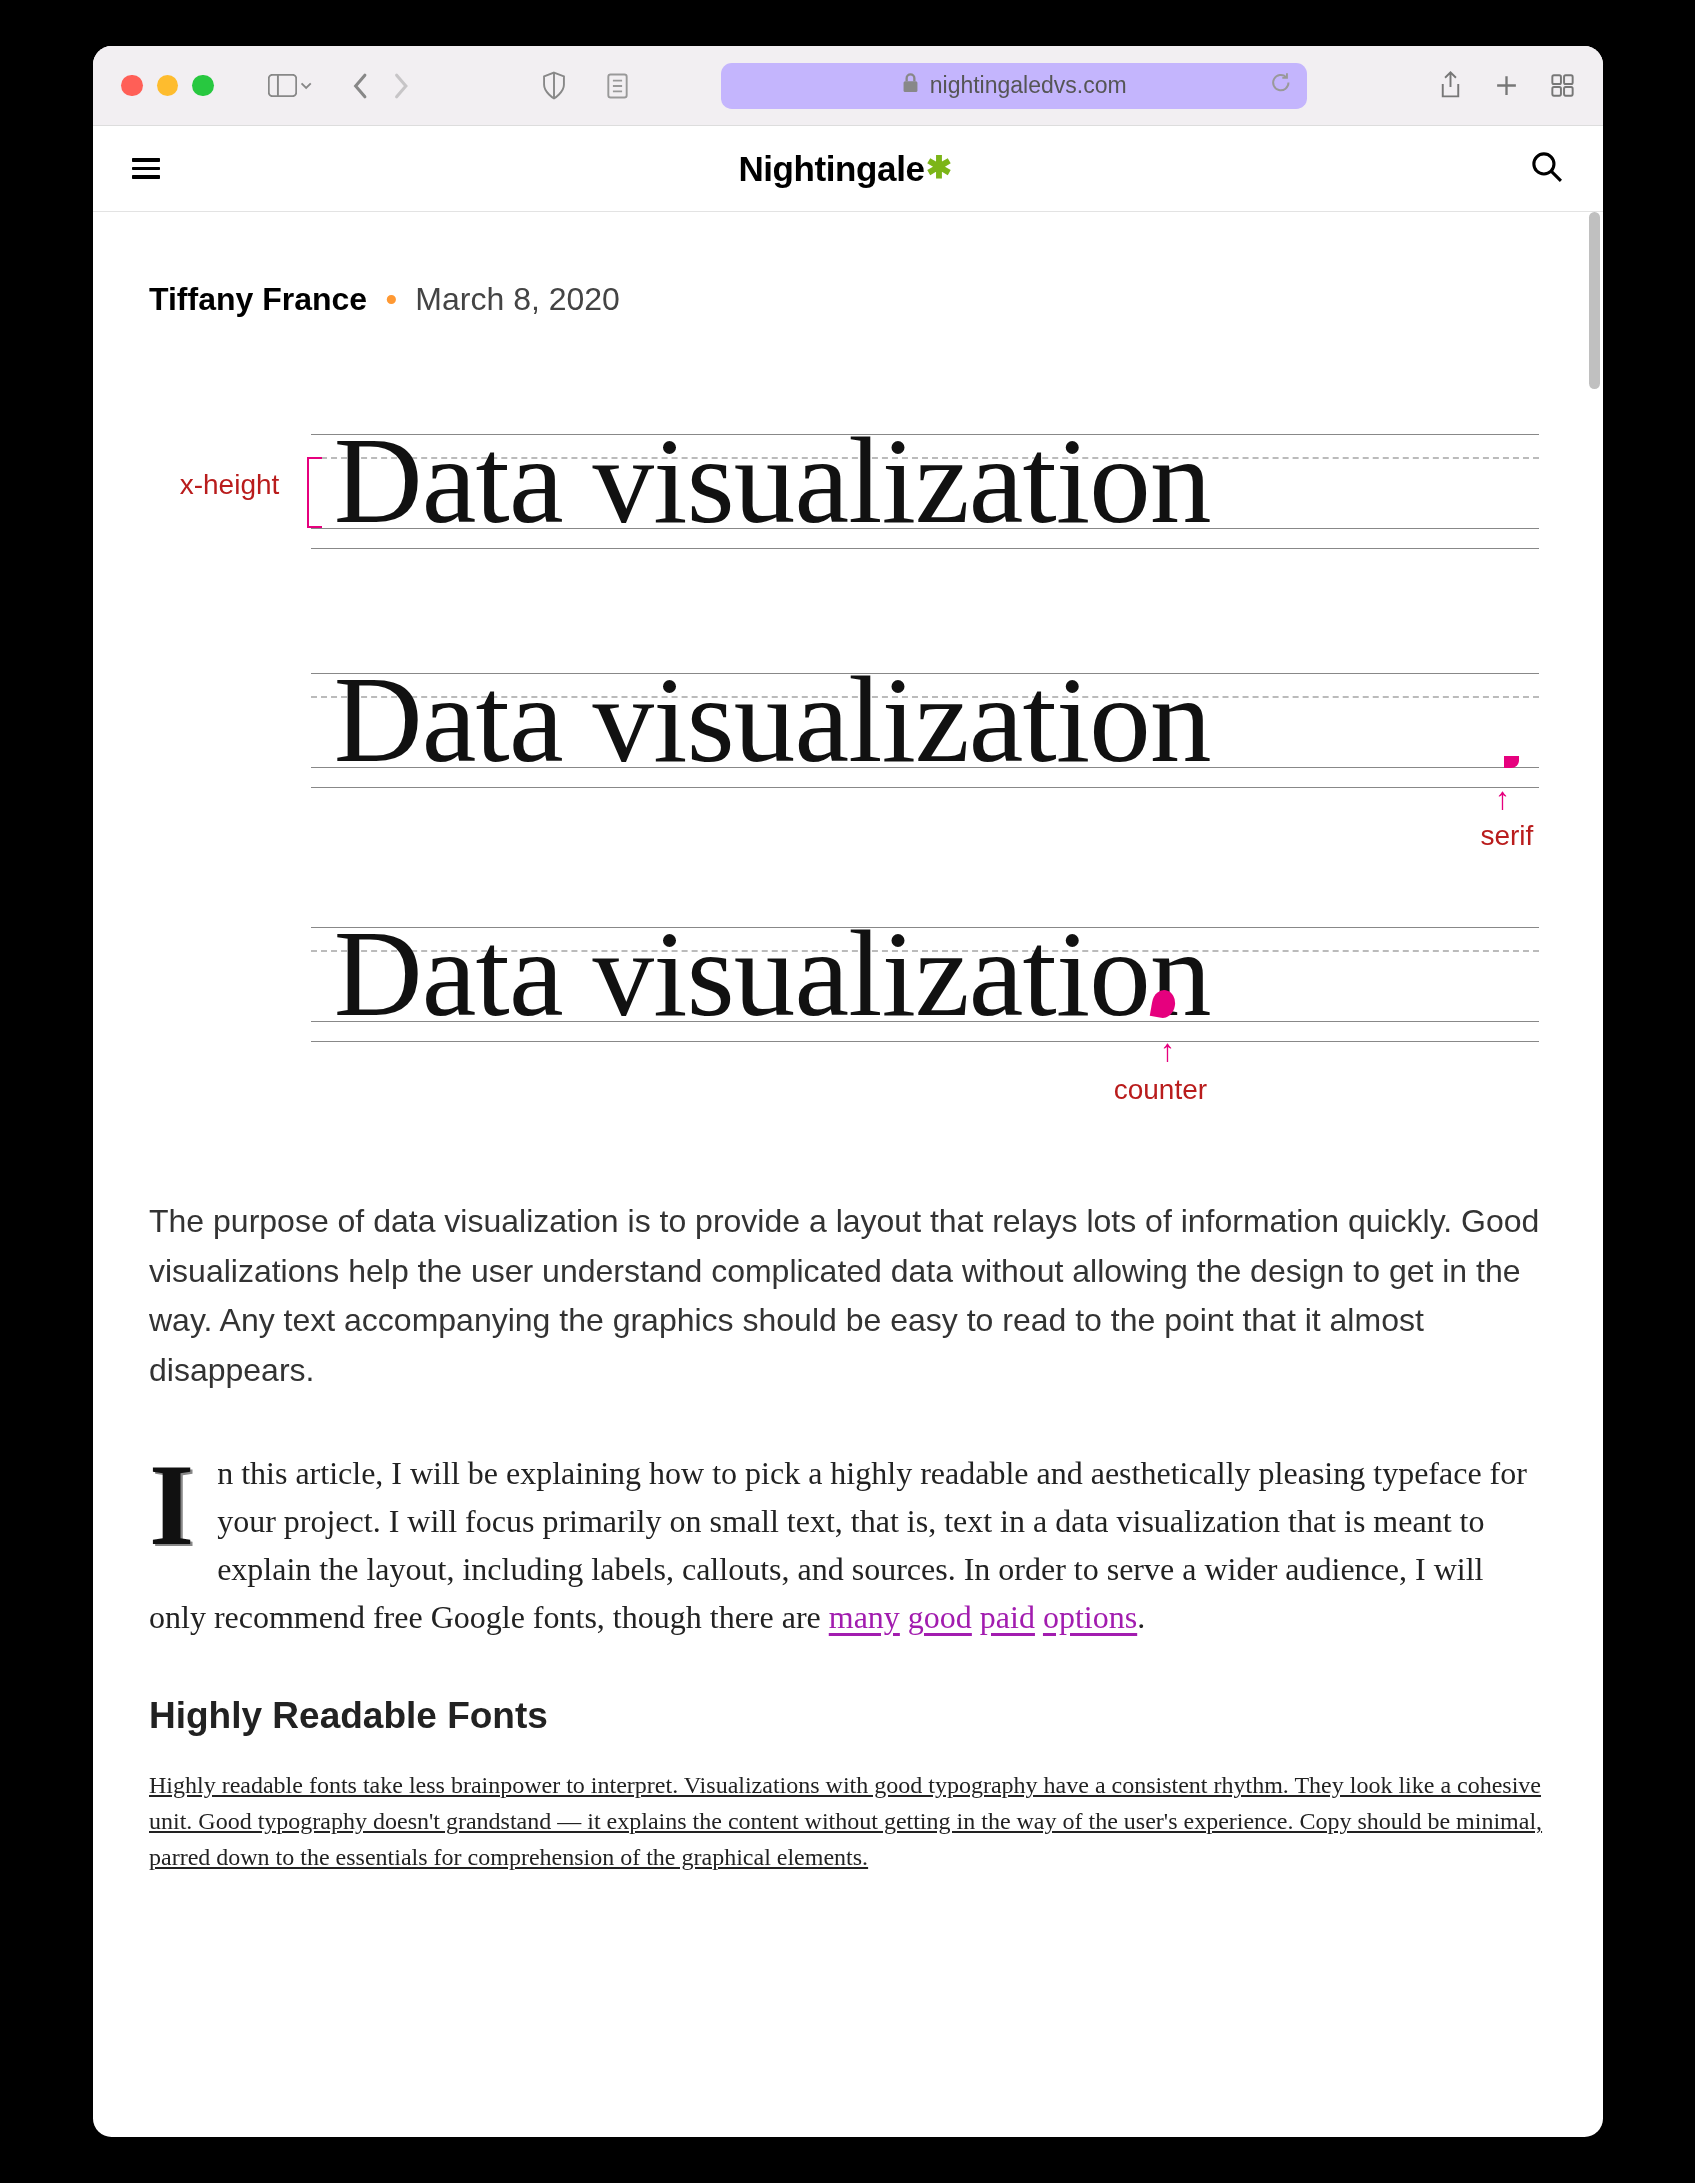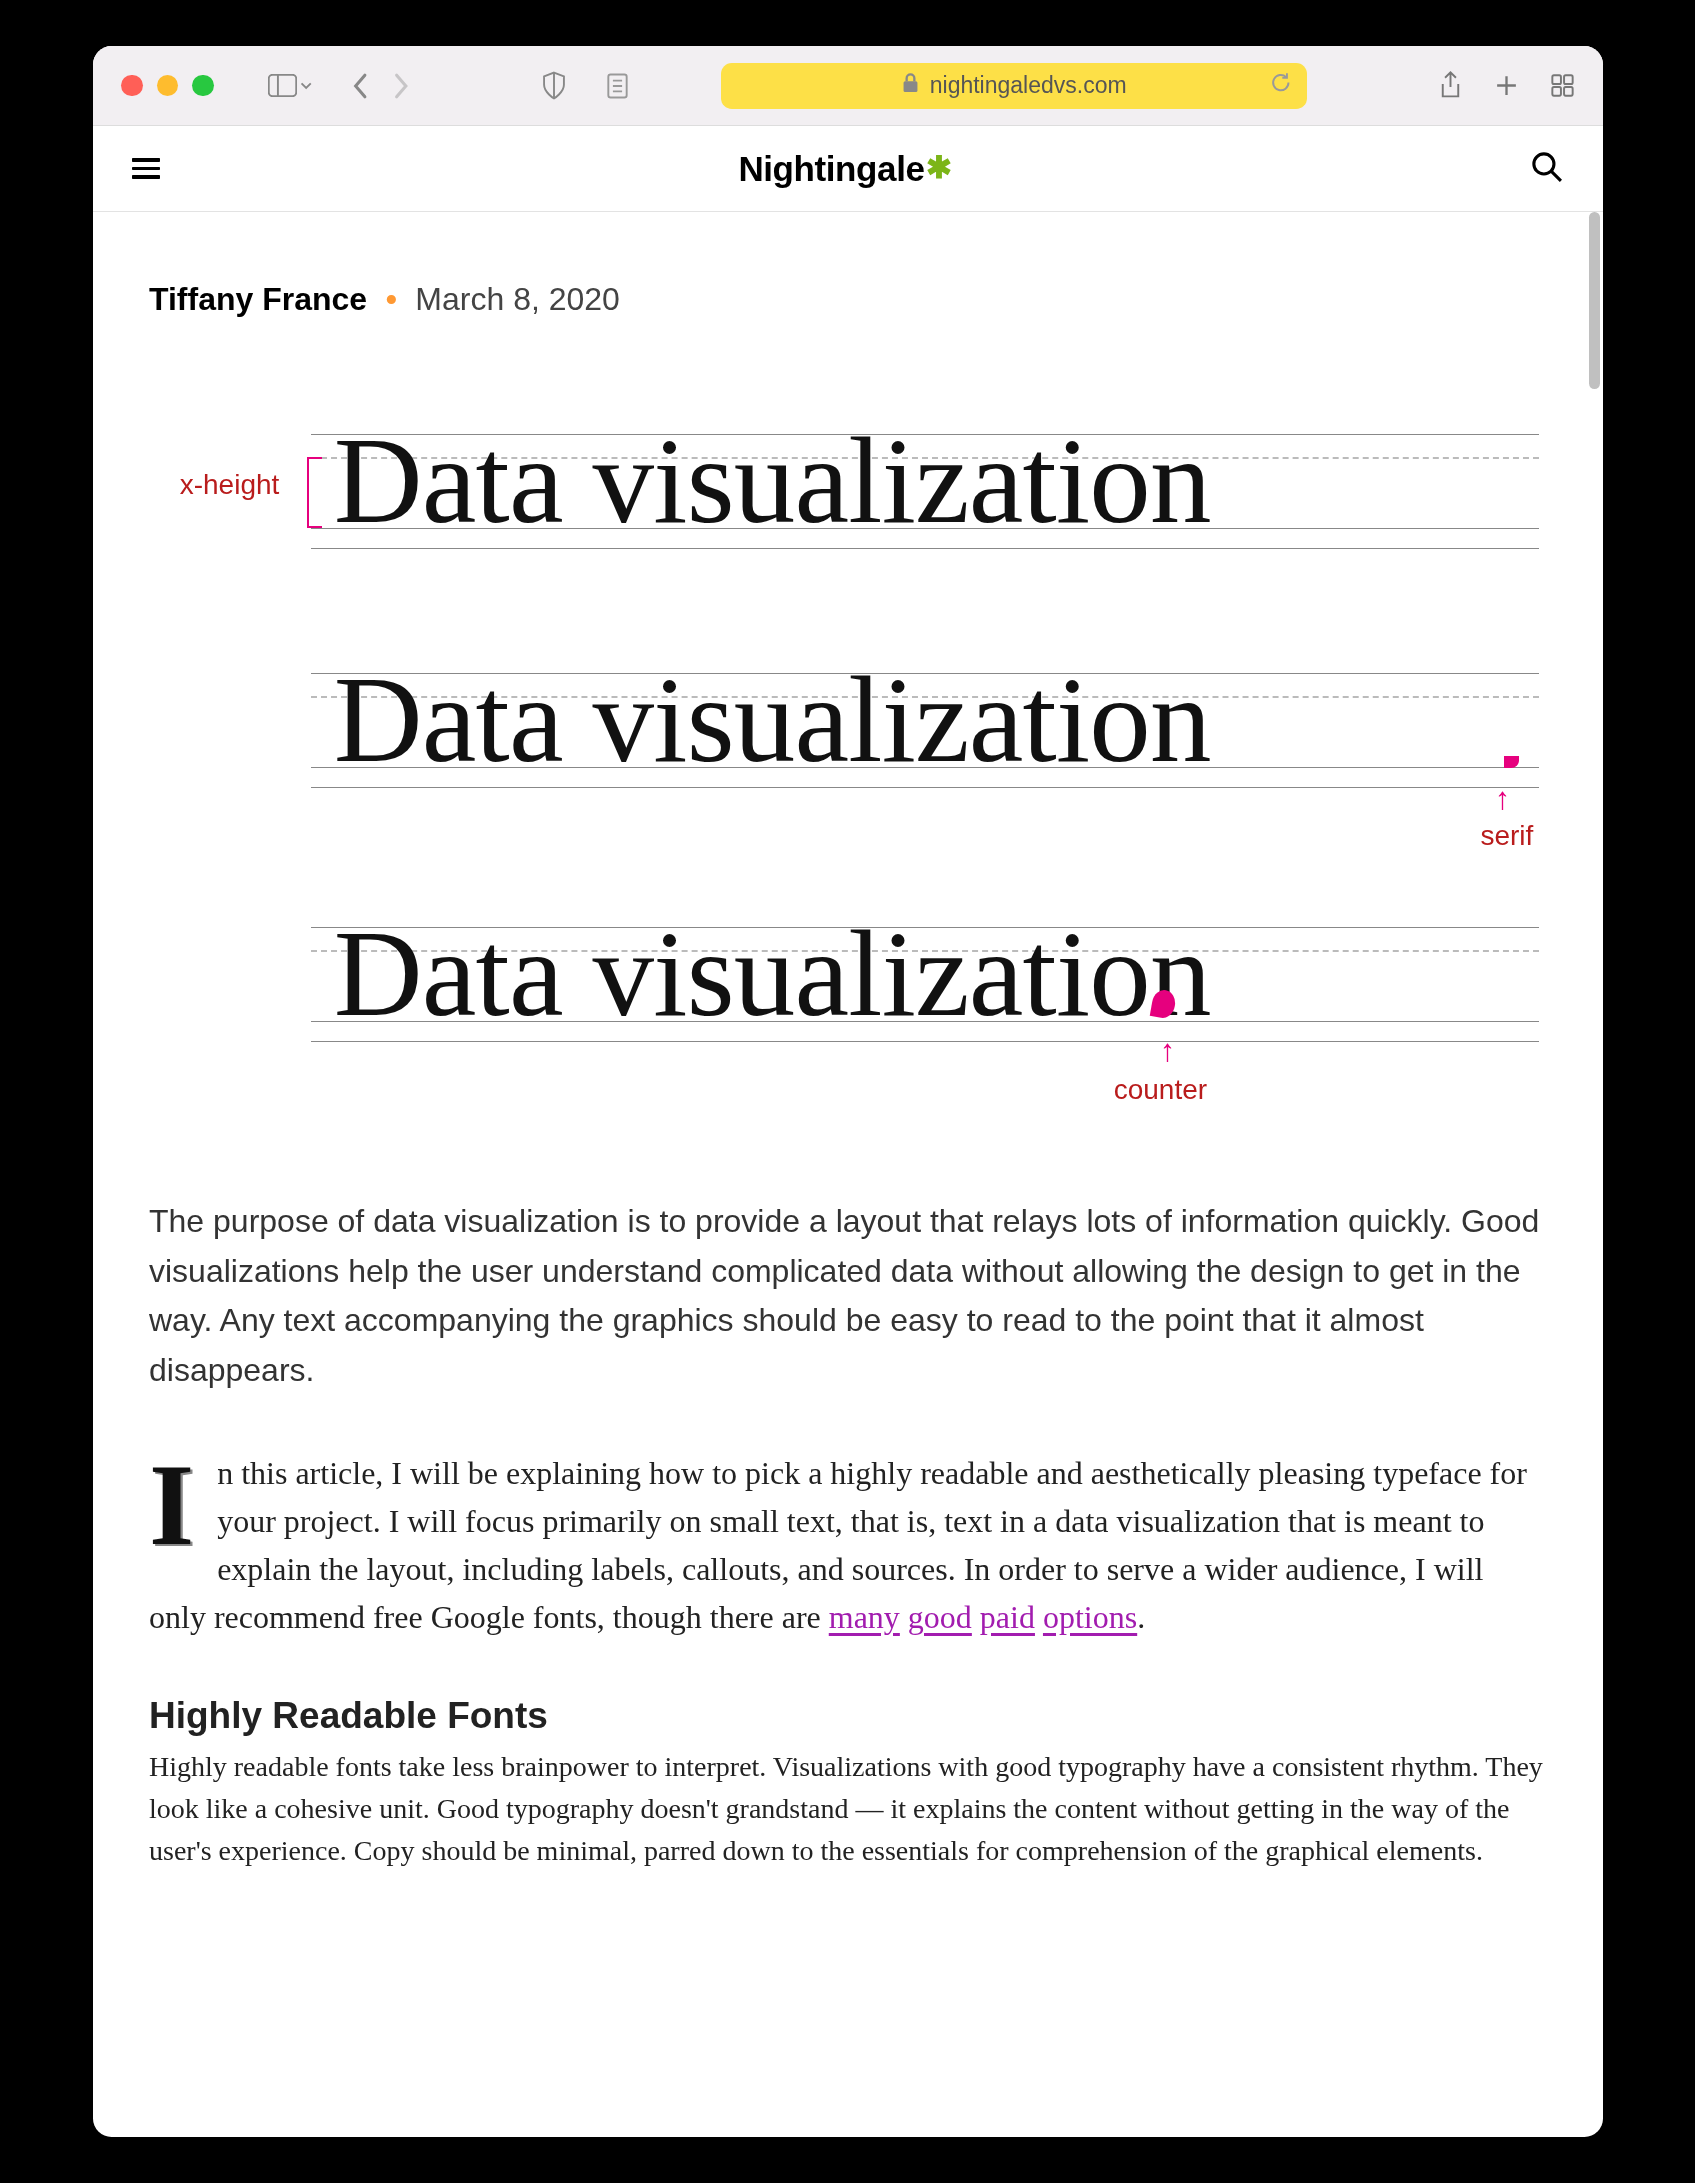--- a/index.html
+++ b/index.html
@@ -36,21 +36,21 @@
   .dot.red { background: #ff5f57; }
   .dot.yellow { background: #febc2e; }
   .dot.green { background: #28c840; }
   .chrome-icon { color: #7a7a7a; display: flex; align-items: center; justify-content: center; }
   .sidebar-toggle { margin-left: 31px; display:flex; align-items:center; gap:3.1px;}
   .nav-arrows { display: flex; gap: 23px; margin-left: 15.4px; }
   .url-bar {
     flex: 1;
     max-width: 586px;
     height: 46px;
-    background: #fde047;
+    background: #c4b5fd;
     border-radius: 10.8px;
     margin-left: 62px;
     display: flex;
     align-items: center;
     justify-content: center;
     gap: 10.8px;
     color: #555;
     font-size: 23px;
     position: relative;
   }
@@ -186,24 +186,25 @@
   .link { text-decoration: underline; text-underline-offset: 4.6px; color:#a21caf;}
   .h2 {
     font-family: -apple-system, sans-serif;
     font-size: 37px;
     font-weight: 700;
     margin-top: 54px;
     color:#222;
   }
   .p-serif {
     font-family: Georgia, serif;
-    font-size: 28px;
+    font-size: 24px;
     line-height: 1.5;
-    margin-top: 9px;
+    margin-top: 30px;
     color:#222;
+    text-decoration:underline;
   }
 </style>
 </head>
 <body>
 
 <div class="window">
 
   <div class="chrome">
     <div class="traffic">
       <div class="dot red"></div>

